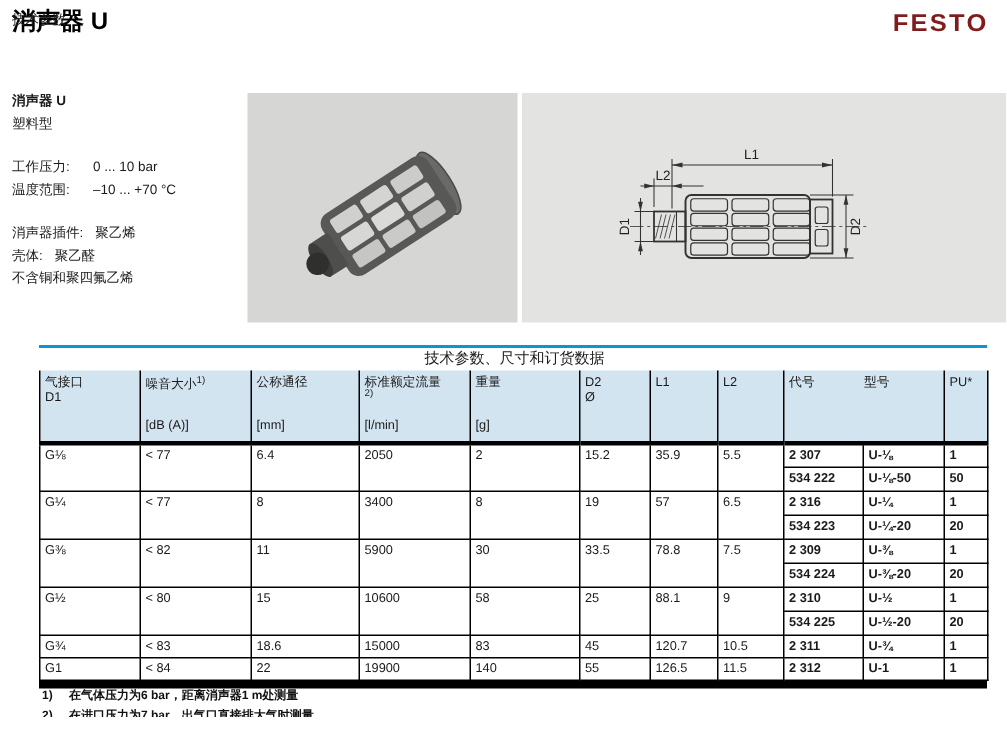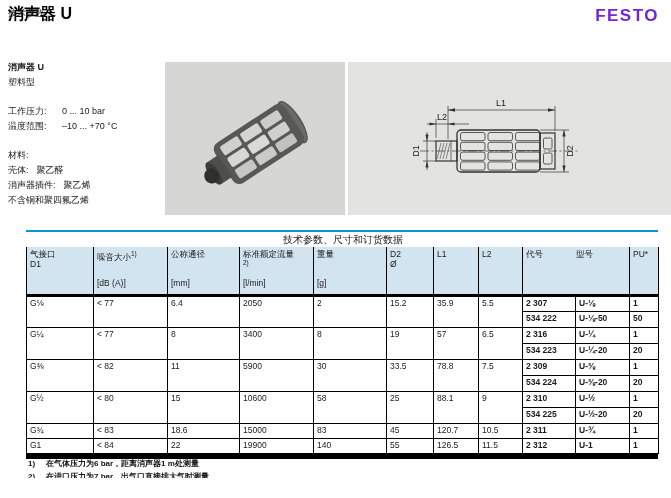--- a/index.html
+++ b/index.html
@@ -4,21 +4,21 @@
 <style>
   html,body{margin:0;padding:0;background:#fff;}
   .page{
     position:relative;width:671px;height:478px;background:#fff;overflow:hidden;
     font-family:"Liberation Sans","DejaVu Sans",sans-serif;color:#1a1a1a;
   }
   
   .page-title{position:absolute;left:8px;top:4px;font-size:16px;font-weight:bold;color:#000;}
   .page-subtitle{position:absolute;left:8px;top:7px;font-size:9px;color:#222;}
   .festo-logo{position:absolute;right:12px;top:6px;font-size:17px;font-weight:bold;
-    letter-spacing:1.5px;color:#6d28d9;transform:scaleY(0.95);}
+    letter-spacing:1.5px;color:#7f1d1d;transform:scaleY(0.95);}
   
   .info{position:absolute;left:8px;top:60px;width:152px;font-size:9px;line-height:15px;}
   .info .product{font-weight:bold;}
   .info .gap{height:14px;}
   .spec-row .lbl{display:inline-block;width:54px;}
   .mat-row .lbl{margin-right:8px;}
   
   .photo-panel{position:absolute;left:165px;top:62px;width:180px;height:153px;background:#d6d6d4;}
   .drawing-panel{position:absolute;left:348px;top:62px;width:323px;height:153px;background:#e3e3e1;}
   .drawing-panel svg text{font-family:"Liberation Sans","DejaVu Sans",sans-serif;font-size:9px;fill:#222;}
@@ -62,26 +62,25 @@
     <div class="product">消声器 U</div>
     <div>塑料型</div>
     <div class="gap"></div>
     <div class="spec-row">
       <span class="lbl">工作压力:</span><span>0 ... 10 bar</span>
     </div>
     <div class="spec-row">
       <span class="lbl">温度范围:</span><span>–10 ... +70 °C</span>
     </div>
     <div class="gap"></div>
-    <div>材料:</div>
+    <div class="mat-row">
+      <span class="lbl">消声器插件:</span><span>聚乙烯</span>
+    </div>
     <div class="mat-row">
       <span class="lbl">壳体:</span><span>聚乙醛</span>
-    </div>
-    <div class="mat-row">
-      <span class="lbl">消声器插件:</span><span>聚乙烯</span>
     </div>
     <div>不含铜和聚四氟乙烯</div>
   </div>
 
   <div class="photo-panel">
     <svg width="180" height="153" viewBox="0 0 180 153">
       <g transform="translate(94,82) rotate(-33)">
         <ellipse cx="40" cy="0" rx="8" ry="24" fill="#6a6a68" stroke="#4a4a48" stroke-width="1"></ellipse>
         <rect x="-42" y="-24" width="84" height="48" rx="8" fill="#585856"></rect>
         <rect x="-35" y="-19" width="21" height="10.5" rx="2" fill="#d0d0ce"></rect>

